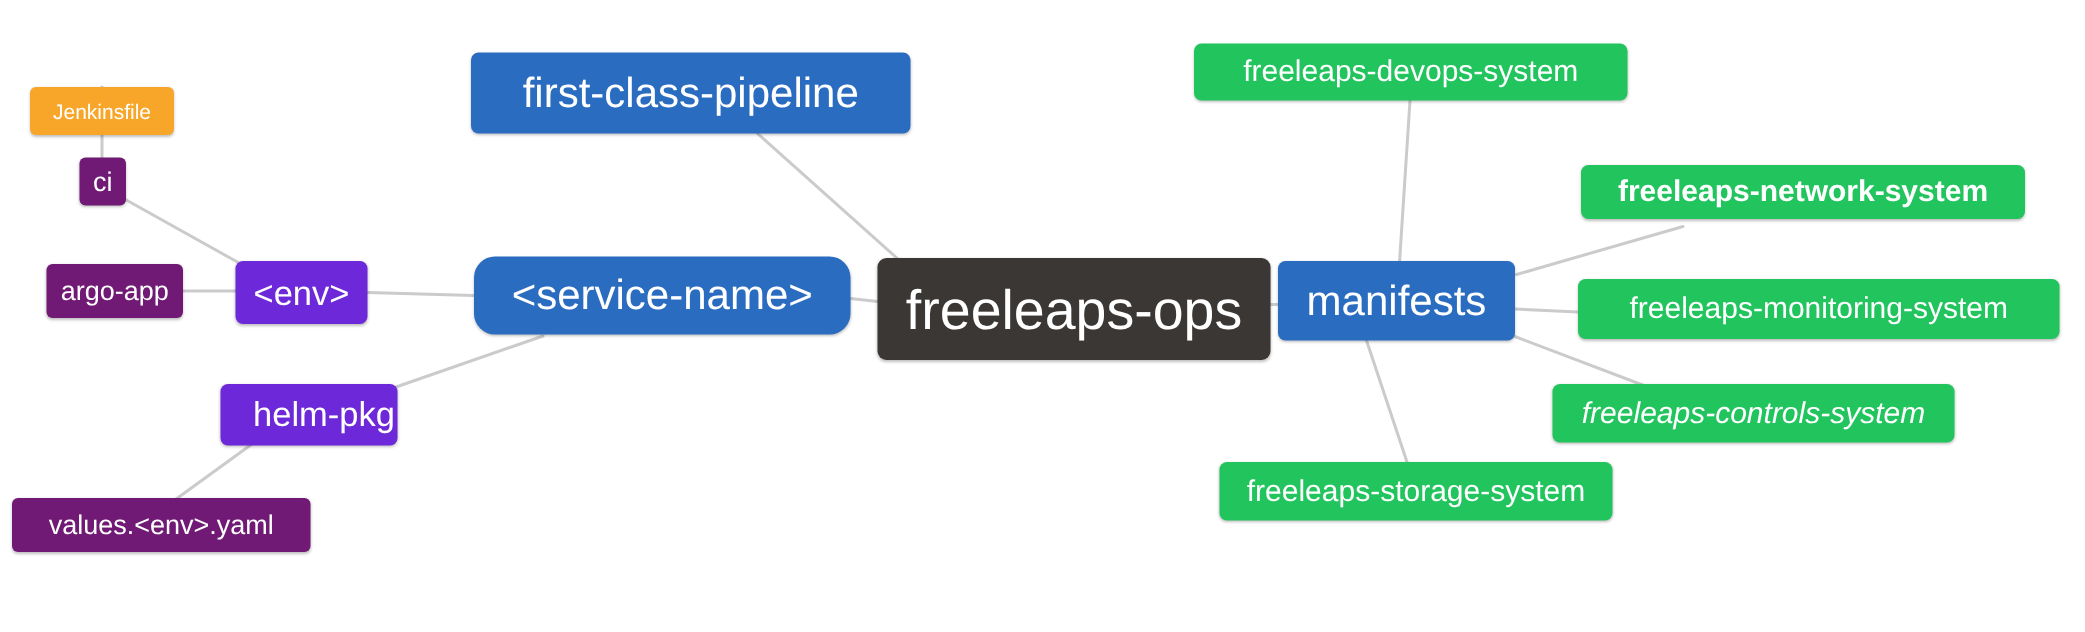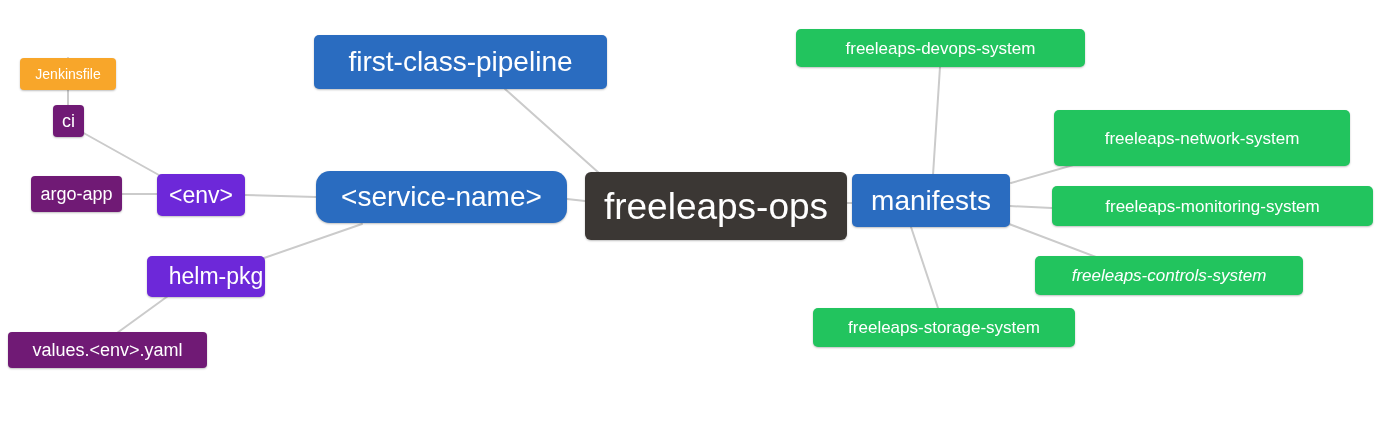--- a/index.html
+++ b/index.html
@@ -19,21 +19,21 @@
     white-space:nowrap;
     box-sizing:border-box;
     border-radius:5px;
     box-shadow:0 1px 2px rgba(0,0,0,0.25);
     cursor:pointer;
     line-height:1;
   }
   .node.root{background:#3b3734;font-size:37px;border-radius:6px;}
   .node.lvl1{background:#2a6cc0;font-size:28px;}
   .node.lvl2{background:#6d28d9;font-size:23px;border-radius:5px;}
-  .node.lvl2-sm{background:#22c45e;font-size:17px;border-radius:5px;}
+  .node.lvl2-sm{background:#22c45e;font-size:20px;border-radius:5px;}
   .node.lvl3{background:#701a75;font-size:18px;border-radius:4px;}
   .node.lvl4{background:#f8a62a;font-size:14px;border-radius:4px;margin-top:32px;}
 </style>
 </head>
 <body>
 
 <div class="canvas">
 
   <svg class="edges" viewBox="0 0 1390 421">
     <line x1="68" y1="58" x2="68" y2="106"></line>
@@ -56,18 +56,18 @@
   <div class="node lvl3" style="left:53px;top:105px;width:31px;height:32px;">ci</div>
   <div class="node lvl3" style="left:31px;top:176px;width:91px;height:36px;">argo-app</div>
   <div class="node lvl2" style="left:157px;top:174px;width:88px;height:42px;">&lt;env&gt;</div>
   <div class="node lvl2" style="left:147px;top:256px;width:118px;height:41px;padding-left:20px;">helm-pkg</div>
   <div class="node lvl3" style="left:8px;top:332px;width:199px;height:36px;">values.&lt;env&gt;.yaml</div>
   <div class="node lvl1" style="left:314px;top:35px;width:293px;height:54px;">first-class-pipeline</div>
   <div class="node lvl1" style="left:316px;top:171px;width:251px;height:52px;border-radius:14px;">&lt;service-name&gt;</div>
   <div class="node root" style="left:585px;top:172px;width:262px;height:68px;">freeleaps-ops</div>
   <div class="node lvl1" style="left:852px;top:174px;width:158px;height:53px;">manifests</div>
   <div class="node lvl2-sm" style="left:796px;top:29px;width:289px;height:38px;">freeleaps-devops-system</div>
-  <div class="node lvl2-sm" style="left:1054px;top:110px;width:296px;height:56px;">freeleaps-network-system</div>
+  <div class="node lvl2-sm" style="left:1054px;top:110px;width:296px;height:36px;font-weight:bold;">freeleaps-network-system</div>
   <div class="node lvl2-sm" style="left:1052px;top:186px;width:321px;height:40px;">freeleaps-monitoring-system</div>
   <div class="node lvl2-sm" style="left:1035px;top:256px;width:268px;height:39px;font-style:italic;">freeleaps-controls-system</div>
   <div class="node lvl2-sm" style="left:813px;top:308px;width:262px;height:39px;">freeleaps-storage-system</div>
 
 </div>
 
 </body></html>

